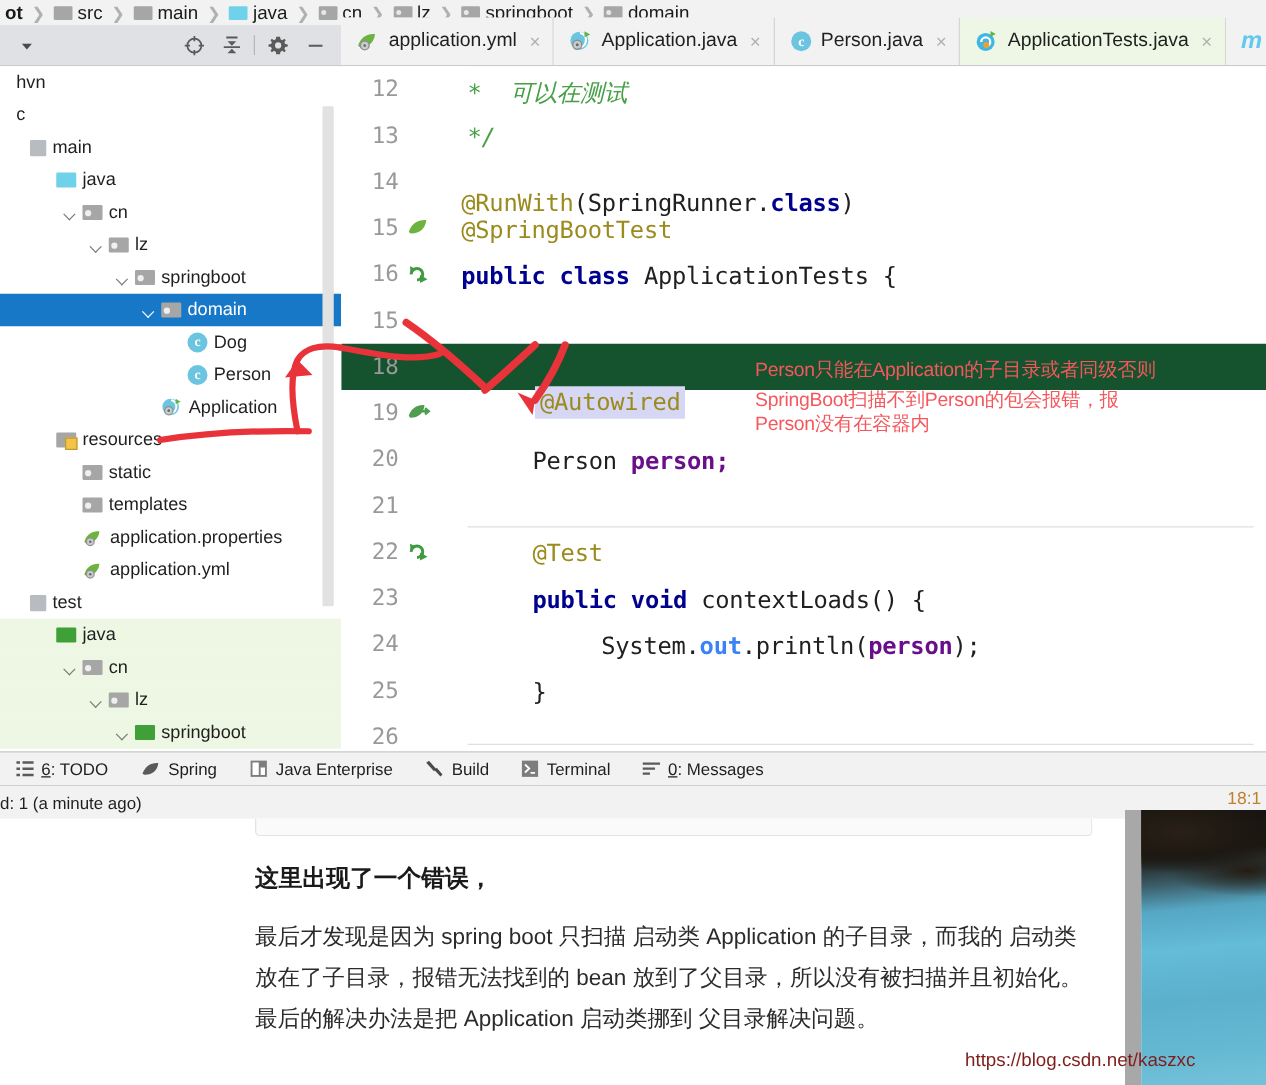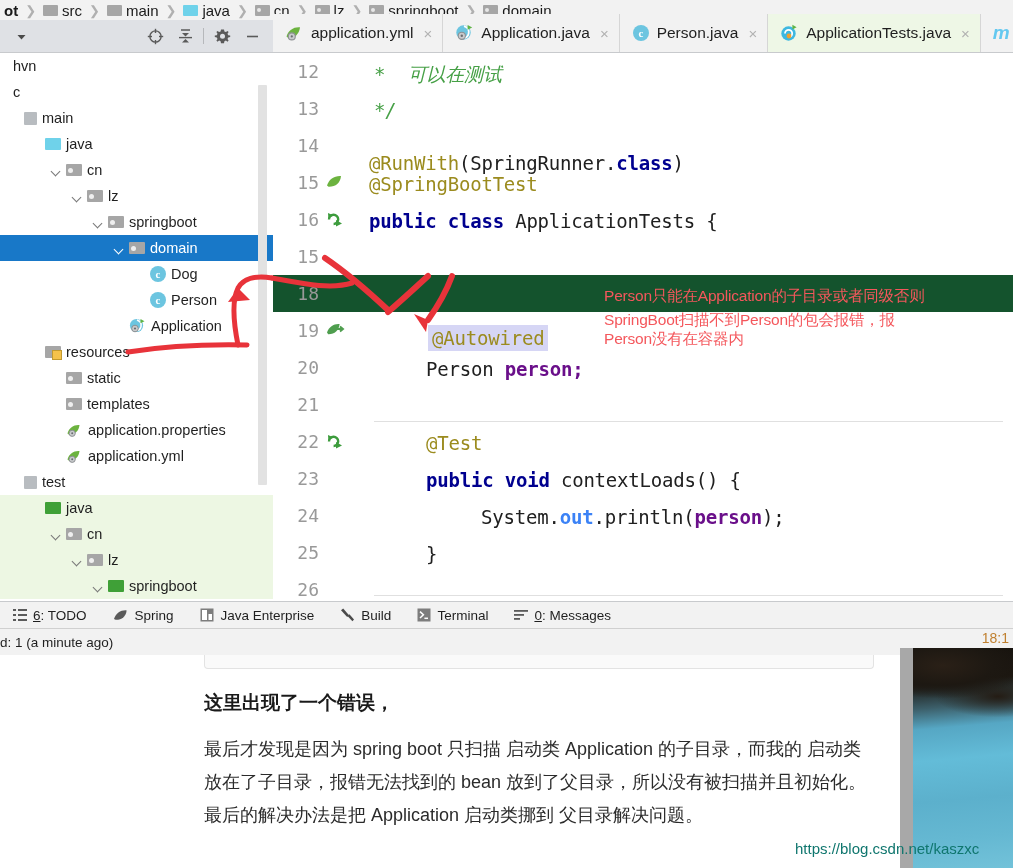--- a/index.html
+++ b/index.html
@@ -195,22 +195,22 @@
   }
   .doc-h {
     position: absolute; left: 30px; top: 35px;
     font-size: 19px; font-weight: bold; color: #1a1a1a;
   }
   .doc-p {
     position: absolute; left: 30px; top: 78px; width: 675px;
     font-size: 18px; line-height: 33px; color: #2b2b2b;
   }
   .watermark {
-    position: absolute; left: 795px; top: 840px;
-    font-size: 15px; color: #0f766e; white-space: nowrap; z-index: 5;
+    position: absolute; left: 772px; top: 840px;
+    font-size: 15px; color: #7f1d1d; white-space: nowrap; z-index: 5;
   }
   .photo {
     position: absolute; left: 913px; top: 648px; width: 100px; height: 220px;
     background:
       radial-gradient(ellipse 120px 46px at 30% 8%, #2a2017 0%, #1d1812 42%, rgba(29,24,18,0) 72%),
       radial-gradient(ellipse 90px 30px at 85% 22%, #241c14 0%, rgba(36,28,20,0) 70%),
       linear-gradient(175deg, #15110d 0%, #1b1610 16%, #3c5f6a 27%, #56a7c4 36%, #63bcd8 50%, #5cb0cc 68%, #65b8d2 85%, #72c2d9 100%);
   }
   .photo-gutter {
     position: absolute; left: 900px; top: 648px; width: 13px; height: 220px;
@@ -540,21 +540,21 @@
           <span class="lnum" style="top: 8px;">26</span>
         </div>
       </div>
 
     <div class="code" style="top:9px;"><span class="cmt">*</span><span class="cmt">&nbsp;&nbsp;</span><span class="cmt">可以在测试</span></div>
     <div class="code" style="top:46px;"><span class="cmt">*/</span></div>
     <div class="code" style="top:83px;left:96px;margin-top:16px;"><span class="ann">@RunWith</span><span>(SpringRunner.</span><span class="kw">class</span><span>)</span></div>
     <div class="code" style="top:120px;left:96px;"><span class="ann">@SpringBootTest</span></div>
     <div class="code" style="top:157px;left:96px;"><span class="kw">public</span><span>&nbsp;</span><span class="kw">class</span><span>&nbsp;</span><span>ApplicationTests {</span></div>
 
-    <div class="code hl-sel" style="top:272px;left:155px;padding:2px 4px;"><span class="ann">@Autowired</span></div>
+    <div class="code hl-sel" style="top:256px;left:155px;padding:2px 4px;"><span class="ann">@Autowired</span></div>
     <div class="code" style="top:305px;left:153px;"><span>Person </span><span class="fld">person</span><span class="fld">;</span></div>
 
     <div class="sep-rule" style="top:368px;"></div>
 
     <div class="code" style="top:379px;left:153px;"><span class="ann">@Test</span></div>
     <div class="code" style="top:416px;left:153px;"><span class="kw">public</span><span>&nbsp;</span><span class="kw">void</span><span>&nbsp;</span><span>contextLoads() {</span></div>
     <div class="code" style="top:453px;left:208px;"><span>System.</span><span class="sfld">out</span><span>.println(</span><span class="fld">person</span><span>);</span></div>
     <div class="code" style="top:490px;left:153px;"><span>}</span></div>
 
     <div class="sep-rule" style="top:542px;"></div>

